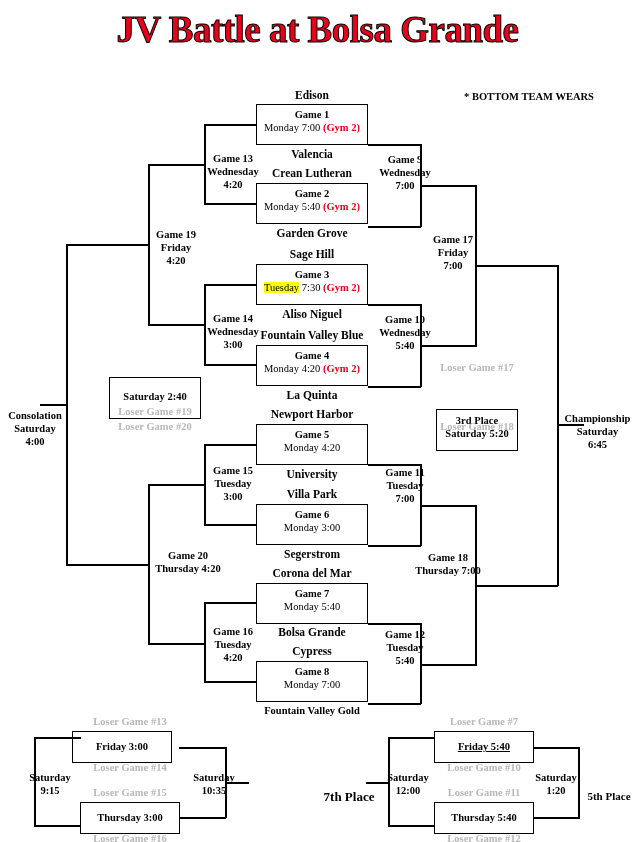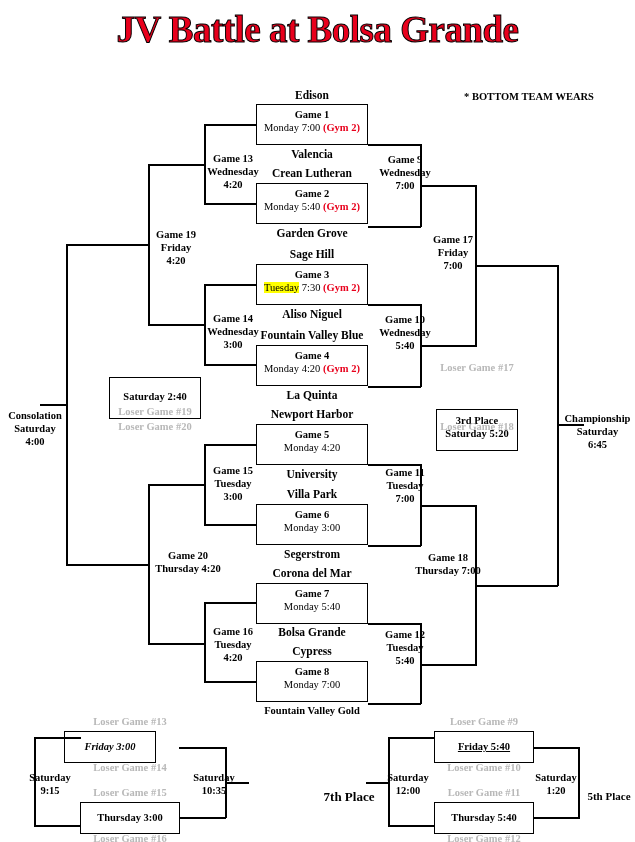--- a/index.html
+++ b/index.html
@@ -278,21 +278,21 @@
 </div>
 <div class="abs gray" style="left:436px;top:421px;width:82px;">Loser Game #18</div>
 
 <div class="abs gray" style="left:109px;top:362px;width:92px;margin-top:44px;">Loser Game #19</div>
 <div class="cbox" style="left:109px;top:377px;width:92px;height:42px;">
   <div class="lbl" style="padding-top:12px;">Saturday 2:40</div>
 </div>
 <div class="abs gray" style="left:109px;top:421px;width:92px;">Loser Game #20</div>
 
 <div class="abs gray" style="left:80px;top:716px;width:100px;">Loser Game #13</div>
-<div class="cbox" style="left:64px;top:731px;width:92px;height:32px;font-style:italic;">
+<div class="cbox" style="left:72px;top:731px;width:100px;height:32px;">
   <div class="lbl" style="padding-top:8px;">Friday 3:00</div>
 </div>
 <div class="abs gray" style="left:80px;top:762px;width:100px;">Loser Game #14</div>
 
 <div class="abs gray" style="left:80px;top:787px;width:100px;">Loser Game #15</div>
 <div class="cbox" style="left:80px;top:802px;width:100px;height:32px;">
   <div class="lbl" style="padding-top:8px;">Thursday 3:00</div>
 </div>
 <div class="abs gray" style="left:80px;top:833px;width:100px;">Loser Game #16</div>
 
@@ -306,21 +306,21 @@
 
 <div class="ln" style="left:179px;top:747px;width:47px;height:1.6px;"></div>
 <div class="ln" style="left:179px;top:817px;width:47px;height:1.6px;"></div>
 <div class="ln" style="left:225px;top:747px;width:1.6px;height:71px;"></div>
 <div class="ln" style="left:225px;top:782px;width:24px;height:1.6px;"></div>
 <div class="abs lbl" style="left:183px;top:771px;width:62px;">
   <div>Saturday</div>
   <div>10:35</div>
 </div>
 
-<div class="abs gray" style="left:434px;top:716px;width:100px;">Loser Game #9</div>
+<div class="abs gray" style="left:434px;top:716px;width:100px;">Loser Game #7</div>
 <div class="cbox" style="left:434px;top:731px;width:100px;height:32px;text-decoration:underline;">
   <div class="lbl" style="padding-top:8px;">Friday 5:40</div>
 </div>
 <div class="abs gray" style="left:434px;top:762px;width:100px;">Loser Game #10</div>
 
 <div class="abs gray" style="left:434px;top:787px;width:100px;text-align:center;">Loser Game #11</div>
 <div class="cbox" style="left:434px;top:802px;width:100px;height:32px;">
   <div class="lbl" style="padding-top:8px;">Thursday 5:40</div>
 </div>
 <div class="abs gray" style="left:434px;top:833px;width:100px;">Loser Game #12</div>

